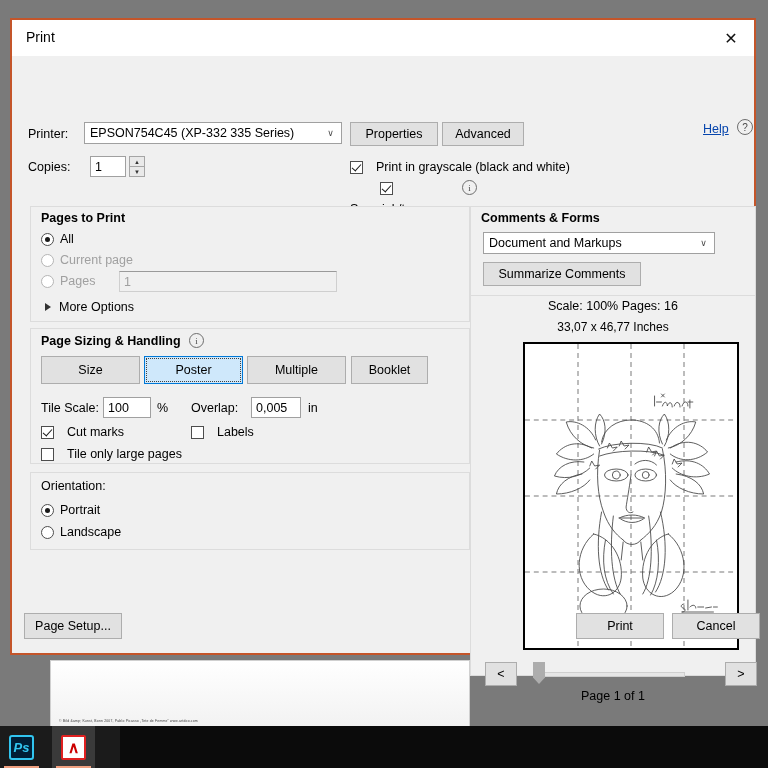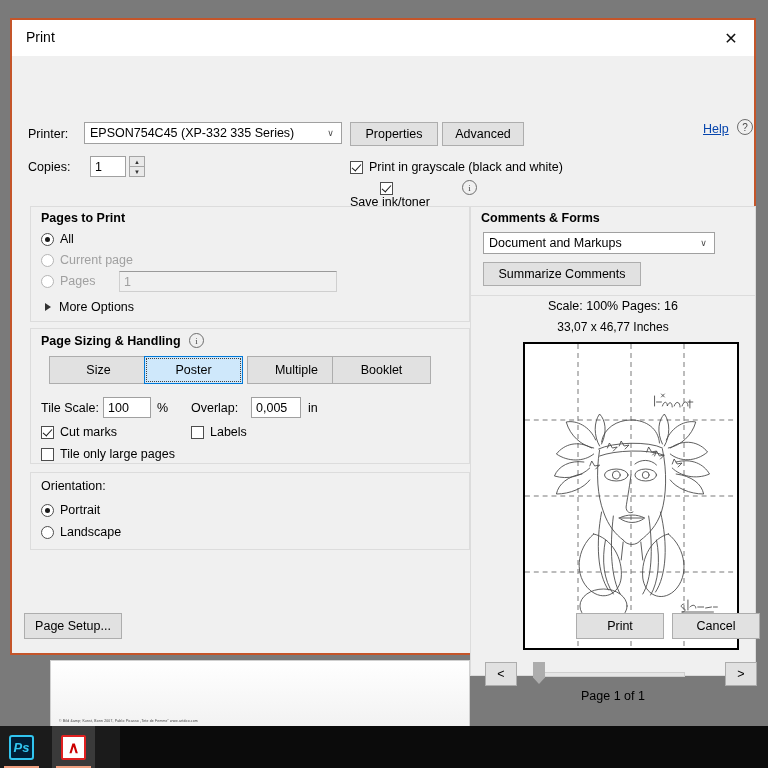--- a/index.html
+++ b/index.html
@@ -122,21 +122,21 @@
     position: absolute; left: 117px; top: 100px; width: 16px; height: 21px;
     display: flex; flex-direction: column;
   }
   .spin-half {
     flex: 1; background: #e9e9e9; border: 1px solid #a5a5a5;
     display: flex; align-items: center; justify-content: center;
     font-size: 6px; color: #333;
   }
   .spin-half + .spin-half { border-top: none; }
 
-  .chk-row { position: absolute; display: flex; align-items: center; }
+  .chk-row { position: absolute; display: flex; align-items: center; gap: 7px; }
   .chkbox {
     width: 13px; height: 13px; border: 1px solid #4d4d4d; background: #fff;
     position: relative; flex: none; margin-right: 6px;
   }
   .chkbox.on::after {
     content: ""; position: absolute; left: 3px; top: 0px;
     width: 4px; height: 8px; border: solid #1a1a1a;
     border-width: 0 1.6px 1.6px 0; transform: rotate(42deg);
   }
   #grayscale-row { left: 338px; top: 104px; }
@@ -201,24 +201,24 @@
   .size-tab {
     position: absolute; top: 27px; height: 28px;
     background: #e1e1e1; border: 1px solid #adadad;
     font-size: 12.5px; color: #000;
     display: flex; align-items: center; justify-content: center; cursor: default;
   }
   .size-tab.sel {
     background: #cfe8fb; border: 1px solid #0078d7;
     outline: 1px dotted #404040; outline-offset: -3px;
   }
-  #tab-size     { left: 18px;  width: 99px; }
+  #tab-size     { left: 10px;  width: 99px; }
   #tab-poster   { left: 113px; width: 99px; }
   #tab-multiple { left: 216px; width: 99px; }
-  #tab-booklet  { left: 301px; width: 99px; }
+  #tab-booklet  { left: 320px; width: 77px; }
 
   #tilescale-label { position: absolute; left: 10px; top: 72px; }
   #tilescale-input {
     position: absolute; left: 72px; top: 68px; width: 48px; height: 21px;
     background: #fff; border: 1px solid #a0a0a0;
     font-size: 12.5px; padding-left: 4px; display: flex; align-items: center;
   }
   #pct-label { position: absolute; left: 126px; top: 72px; }
   #overlap-label { position: absolute; left: 160px; top: 72px; }
   #overlap-input {

